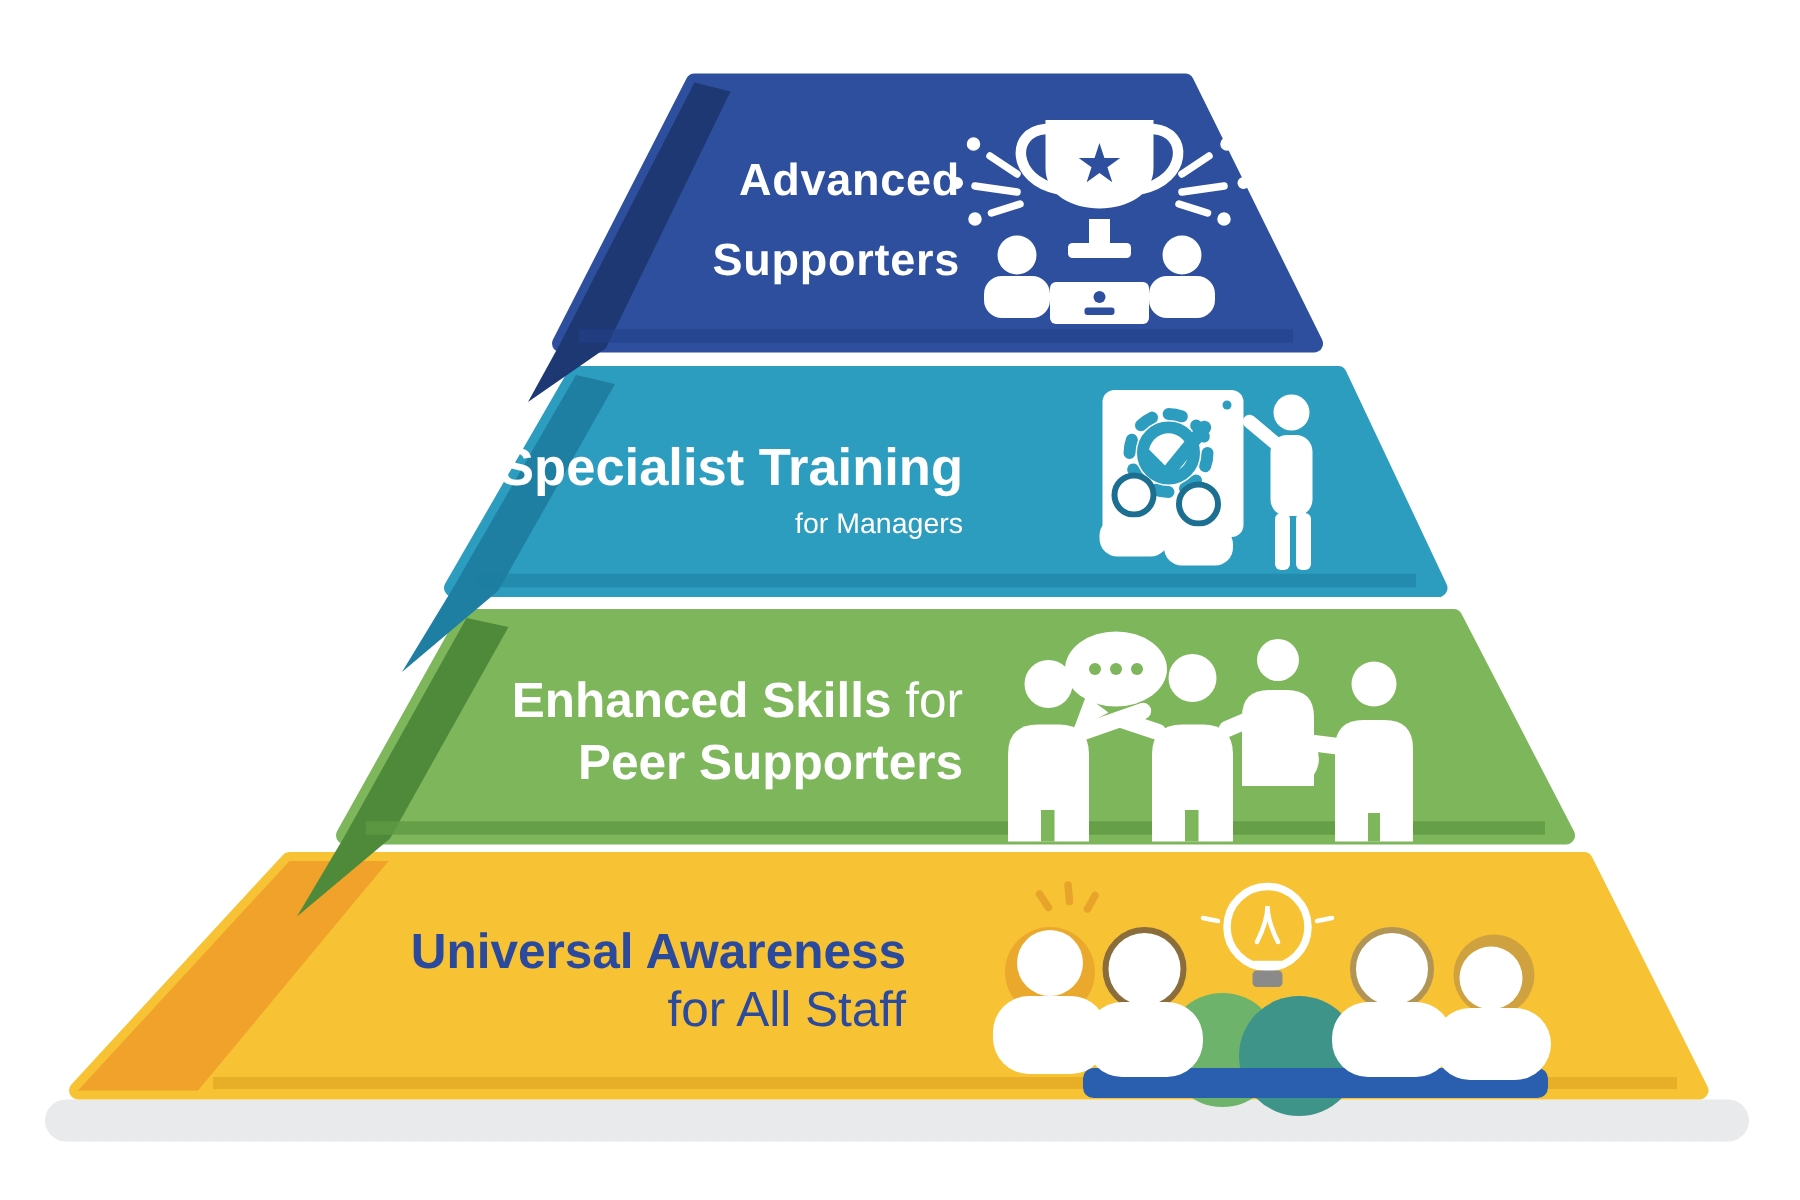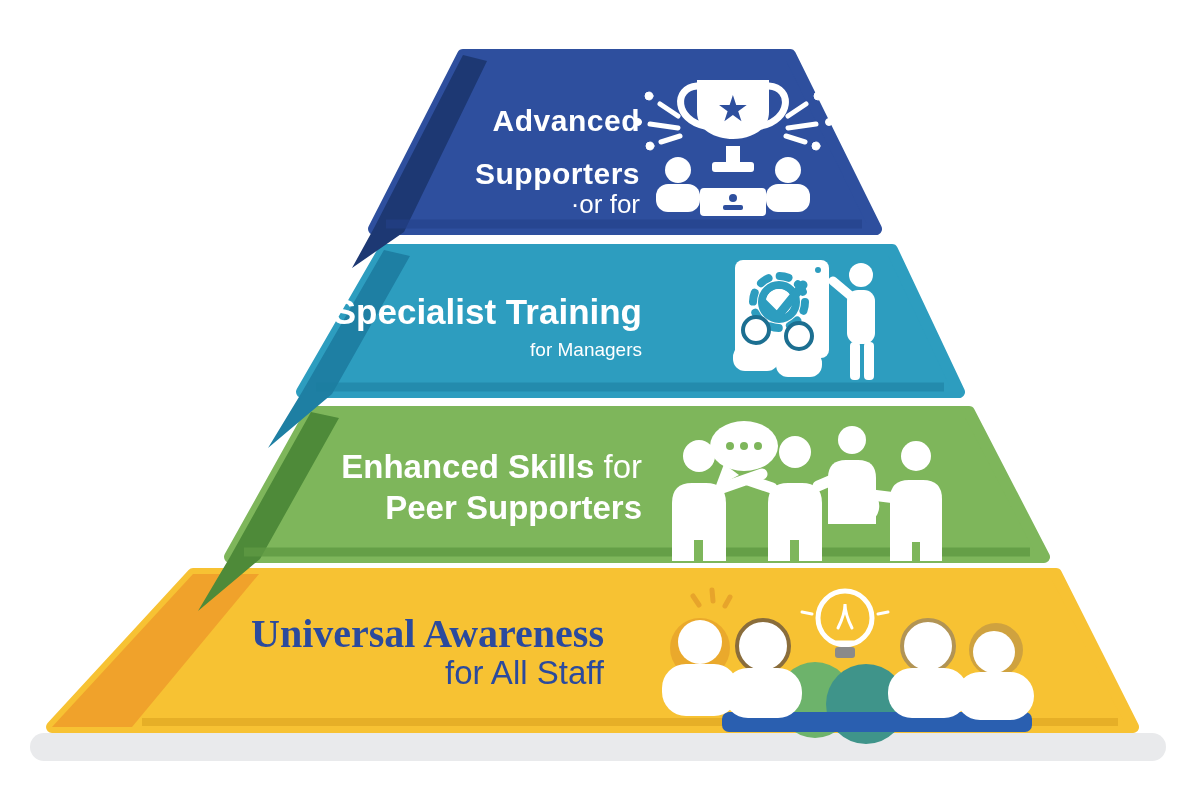--- a/index.html
+++ b/index.html
@@ -16,21 +16,21 @@
   #t1 .small{font-size:26px;line-height:29px;font-weight:400;}
   
   #t2{right:558px;top:292px;}
   #t2 .big{font-size:35px;font-weight:bold;line-height:40px;}
   #t2 .small{font-size:19px;font-weight:400;line-height:36px;}
   
   #t3{right:558px;top:446px;}
   #t3 .row{font-size:33px;line-height:41px;text-align:right;}
   
   #t4{right:596px;top:614px;color:#2b4a9d;}
-  #t4 .big{font-size:40px;font-weight:bold;line-height:40px;font-family:Liberation Serif, serif;}
+  #t4 .big{font-size:33px;font-weight:bold;line-height:40px;}
   #t4 .small{font-size:33px;font-weight:400;line-height:37px;}
 </style>
 </head>
 <body>
 
 <div id="stage">
 
   <svg id="pyramid-svg" width="1200" height="800" viewBox="0 0 1200 800">
 
     <rect x="30" y="733" width="1136" height="28" rx="14" fill="#e9eaec"></rect>
@@ -199,21 +199,20 @@
         <line x1="806" y1="104" x2="788" y2="116" stroke-width="5"></line>
         <line x1="816" y1="124" x2="788" y2="128" stroke-width="5"></line>
         <line x1="805" y1="142" x2="786" y2="136" stroke-width="5"></line>
       </g>
     </g>
   </svg>
 
   <div class="lvl-text" id="t1">
     <div class="big">Advanced</div>
     <div class="big">Supporters</div>
-    <div class="small">·or for</div>
   </div>
 
   <div class="lvl-text" id="t2">
     <div class="big">Specialist Training</div>
     <div class="small">for Managers</div>
   </div>
 
   <div class="lvl-text" id="t3">
     <div class="row">
       <span class="b">Enhanced Skills</span><span> for</span>

